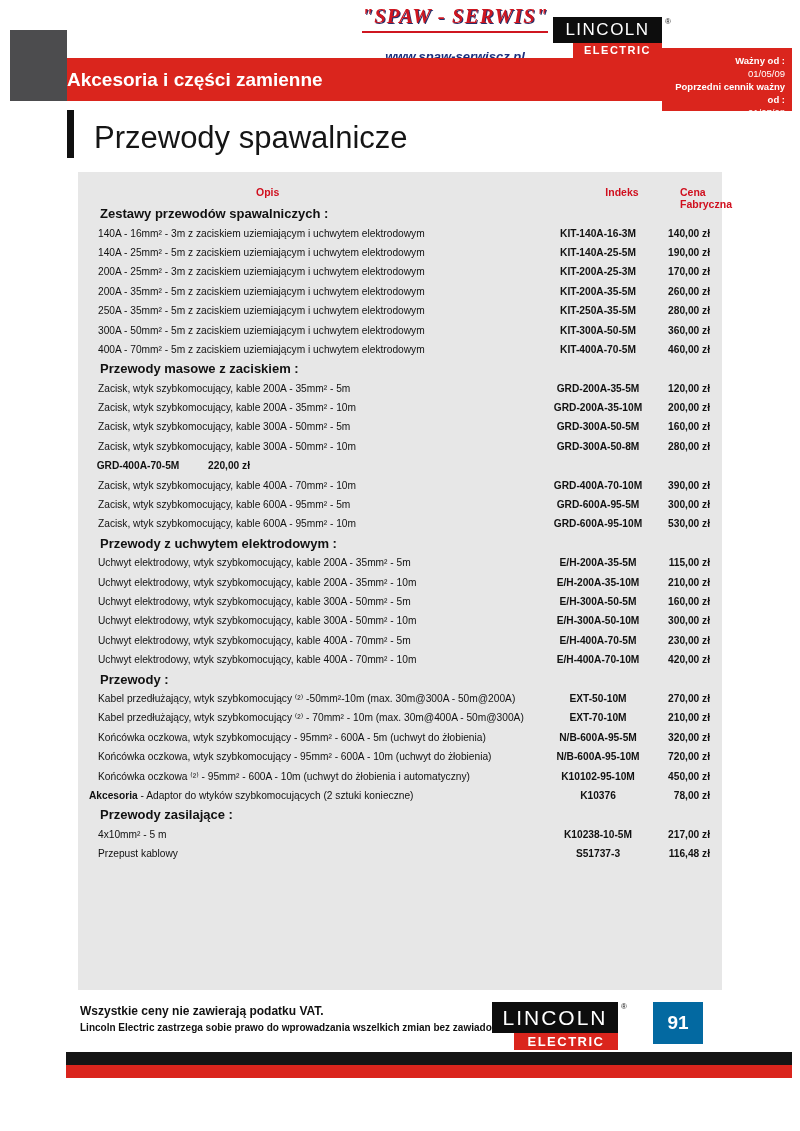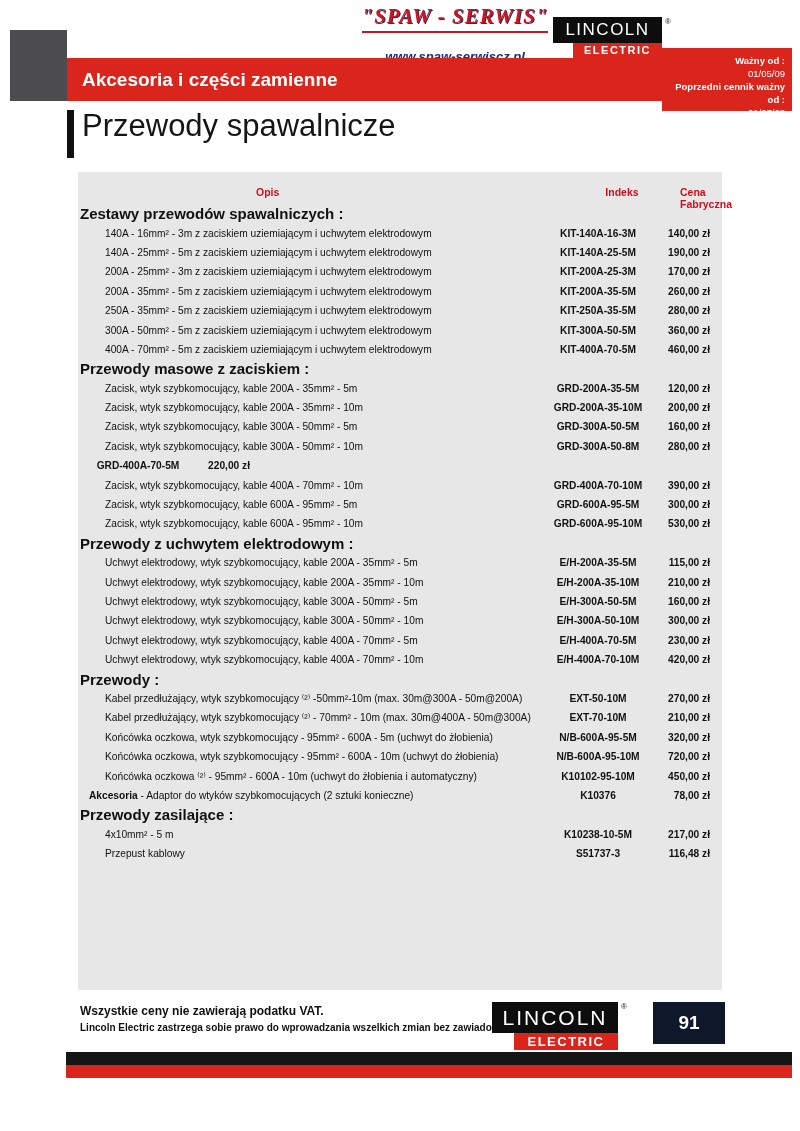--- a/index.html
+++ b/index.html
@@ -22,52 +22,52 @@
                letter-spacing:1.5px; text-align:center; height:26px; line-height:26px; }
   .lincoln .red-box { background:#da251d; color:#fff; font-weight:bold; font-size:11px;
                letter-spacing:1.5px; text-align:center; height:15px; line-height:15px;
                width:89px; margin-left:20px; }
   .lincoln .reg { position:absolute; right:-9px; top:0; font-size:8px; color:#111; }
   .lincoln-bottom { left:492px; top:1002px; width:126px; }
   .lincoln-bottom .black-box { font-size:21px; height:31px; line-height:31px; letter-spacing:2px; }
   .lincoln-bottom .red-box { font-size:13px; height:17px; line-height:17px; width:104px; margin-left:22px; }
 
   .red-banner { position:absolute; left:67px; top:58px; width:605px; height:43px; background:#da251d;
-                color:#fff; font-weight:bold; font-size:19px; line-height:43px; padding-left:15px;
+                color:#fff; font-weight:bold; font-size:19px; line-height:43px; 
                 box-sizing:border-box; }
 
   .validity { position:absolute; left:662px; top:48px; width:130px; height:63px; background:#da251d;
               color:#fff; text-align:right; box-sizing:border-box; padding:6px 7px 0 4px; }
   .v-label { font-weight:bold; font-size:9.5px; line-height:13px; }
   .v-date  { font-size:9.5px; line-height:13px; }
 
   .title-bar  { position:absolute; left:67px; top:110px; width:7px; height:48px; background:#101010; }
-  .page-title { position:absolute; left:82px; top:108px; margin:0; font-size:31px; font-weight:400;
+  .page-title { position:absolute; left:82px; top:108px; margin:12px; font-size:31px; font-weight:400;
                 color:#151515; }
 
   
   .ptable { position:absolute; left:78px; top:172px; width:644px; height:818px; background:#e7e7e7; }
   .t-head { position:relative; height:32px; color:#d00f1e; font-weight:bold; font-size:10.5px;margin-left:24px; }
   .h-desc  { position:absolute; left:154px; top:14px; }
   .h-index { position:absolute; left:520px; top:14px; transform:translateX(-50%); }
   .h-price { position:absolute; left:604px; top:14px; transform:translateX(-50%); }
 
   .trow { display:flex; height:19.4px; align-items:center; font-size:10.2px; color:#111; }
-  .c-desc { width:460px; box-sizing:border-box; padding-left:27px; white-space:nowrap; }
-  .c-desc.sect { font-weight:bold; padding-left:2px; font-size:15px; }
+  .c-desc { width:460px; box-sizing:border-box; padding-left:20px; white-space:nowrap; }
+  .c-desc.sect { font-weight:bold; padding-left:22px; font-size:13px; }
   .c-desc.flush { padding-left:11px; }
   .c-desc b { font-weight:bold; }
   .c-index { width:120px; text-align:center; font-weight:bold; white-space:nowrap; }
   .c-price { width:64px; text-align:right; font-weight:bold; box-sizing:border-box; padding-right:12px;
              white-space:nowrap; }
 
   
   .note1 { position:absolute; left:80px; top:1004px; font-size:12px; font-weight:bold; color:#111; }
   .note2 { position:absolute; left:80px; top:1022px; font-size:10px; font-weight:bold; color:#111; }
-  .page-num-box { position:absolute; left:653px; top:1002px; width:72px; height:42px; background:#0f172a;
+  .page-num-box { position:absolute; left:653px; top:1002px; width:50px; height:42px; background:#0369a1;
                   color:#fff; font-weight:bold; font-size:19px; display:flex; align-items:center;
                   justify-content:center; }
   .stripe-black { position:absolute; left:66px; top:1052px; width:726px; height:13px; background:#151515; }
   .stripe-red   { position:absolute; left:66px; top:1065px; width:726px; height:13px; background:#da251d; }
 </style>
 </head>
 <body>
 
 <div class="page">
 

